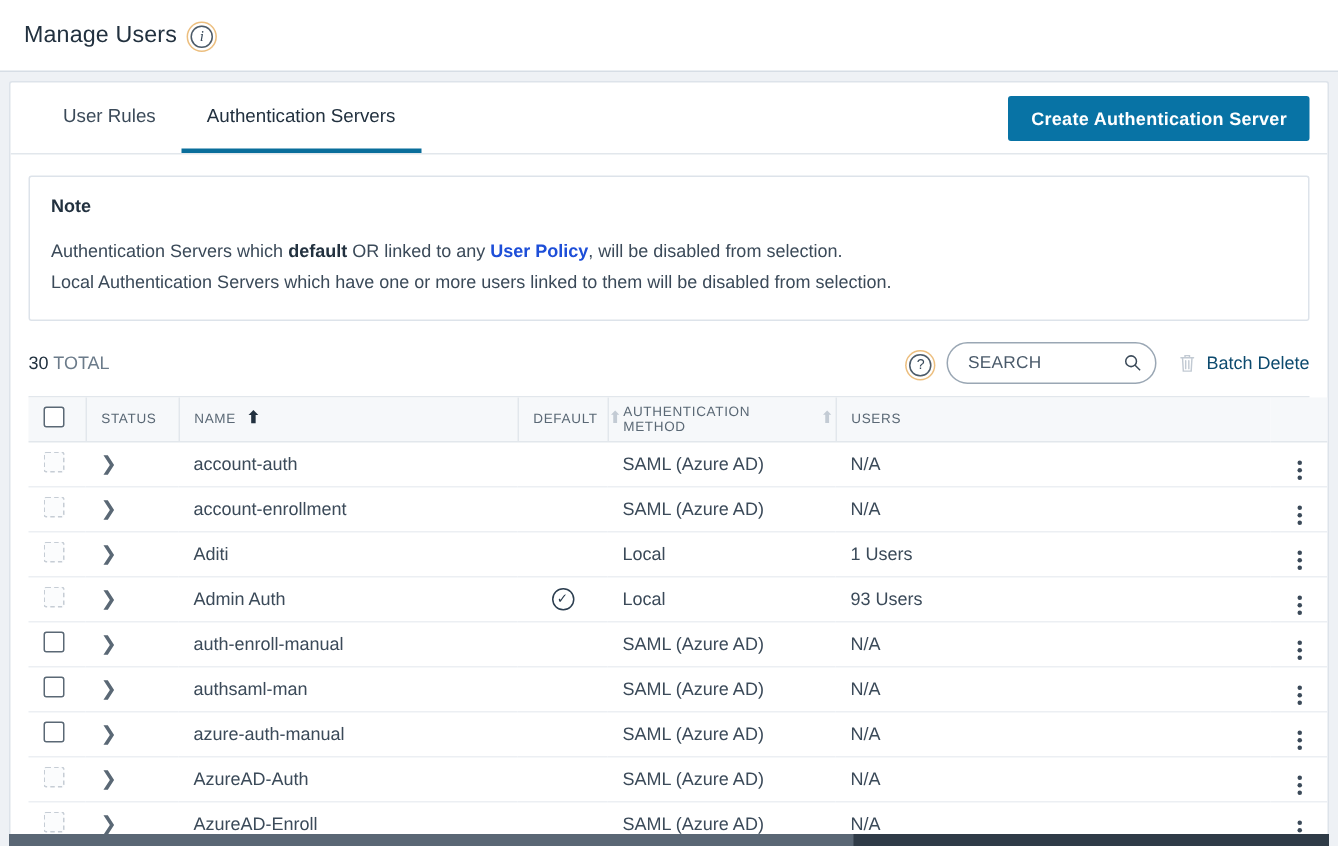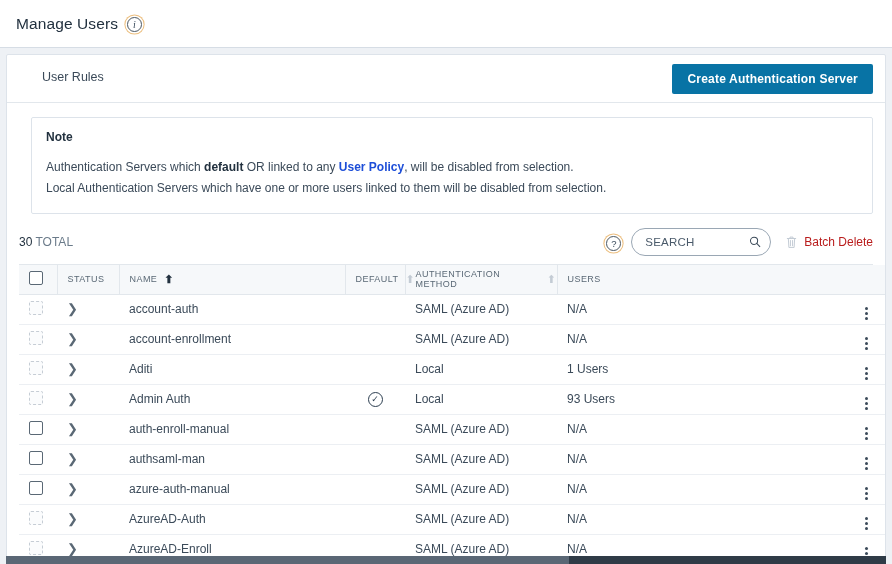--- a/index.html
+++ b/index.html
@@ -67,21 +67,21 @@
     background: #0873a5; color: #ffffff;
     border: none; border-radius: 2px;
     height: 30px; padding: 0 15px;
     font-size: 12px; font-weight: bold; letter-spacing: .2px;
     font-family: "Liberation Sans", sans-serif;
     cursor: pointer; white-space: nowrap;
   }
 
   
   .note {
-    margin: 14px 12px 0 24px;
+    margin: 14px 12px 0 12px;
     border: 1px solid #dde3ea;
     border-radius: 2px;
     padding: 12px 14px 14px 14px;
     background: #ffffff;
   }
   .note-title { font-size: 12px; font-weight: bold; color: #22313f; margin-bottom: 13px; }
   .note-line { font-size: 12px; color: #3b4a59; line-height: 21px; }
   .note-line b { color: #22313f; font-weight: bold; }
   .note-link { color: #1d4ed8; font-weight: bold; cursor: pointer; }
 
@@ -103,21 +103,21 @@
   }
   .search-box input {
     border: none; outline: none; background: transparent;
     font-size: 11.5px; color: #3b4a59; width: 100%;
     font-family: "Liberation Sans", sans-serif;
     letter-spacing: .2px;
   }
   .search-box input::placeholder { color: #4a5a6a; }
   .batch {
     display: flex; align-items: flex-end; gap: 6px;
-    font-size: 12px; color: #b91c1c; cursor: default;
+    font-size: 12px; color: #0c4a6e; cursor: default;
     padding-left: 4px;
   }
 
   
   .table-wrap { margin: 0 12px; border-top: 1px solid #e2e7ec; }
   table { width: 100%; border-collapse: collapse; table-layout: fixed; }
   thead th {
     background: #f6f8fa;
     border-bottom: 1px solid #e2e7ec;
     height: 29px;
@@ -186,20 +186,21 @@
   <div class="titlebar">
     <span class="title-text">Manage Users</span>
     <span class="icon-circle">i</span>
   </div>
 
   <div class="card">
 
     <div class="tabrow">
       <div class="tabs">
         <div class="tab">User Rules</div>
+        <div class="tab active">Authentication Servers</div>
       </div>
       <button class="create-btn">Create Authentication Server</button>
     </div>
 
     <div class="note">
       <div class="note-title">Note</div>
       <div class="note-line"><span>Authentication Servers which </span><b>default</b><span> OR linked to any </span><span class="note-link">User Policy</span><span>, will be disabled from selection.</span></div>
       <div class="note-line">Local Authentication Servers which have one or more users linked to them will be disabled from selection.</div>
     </div>
 

